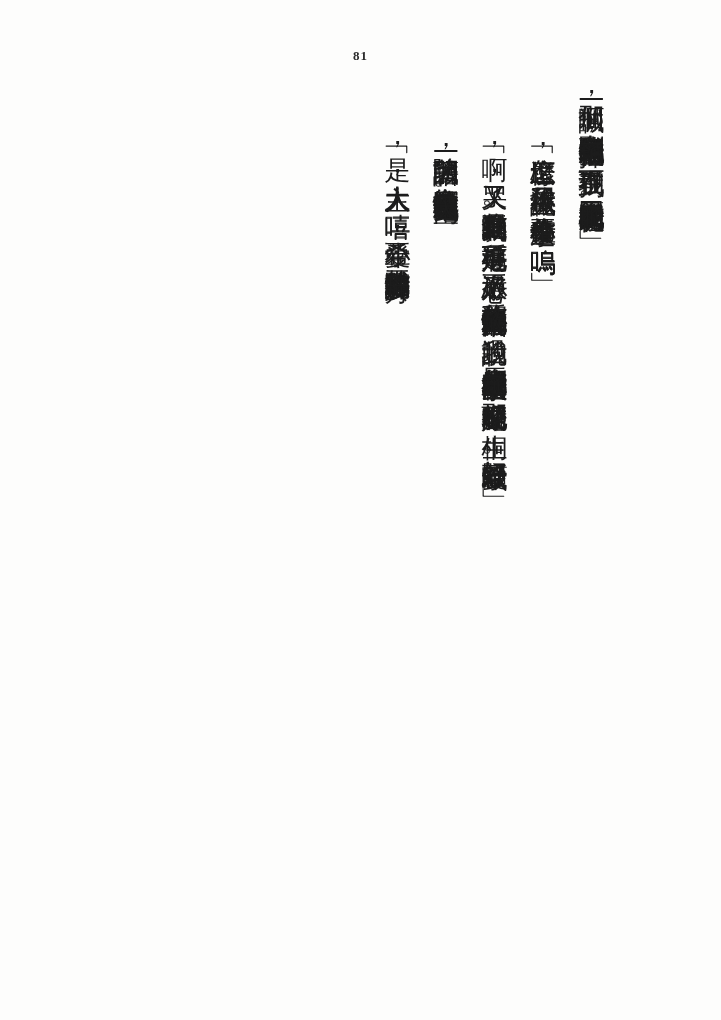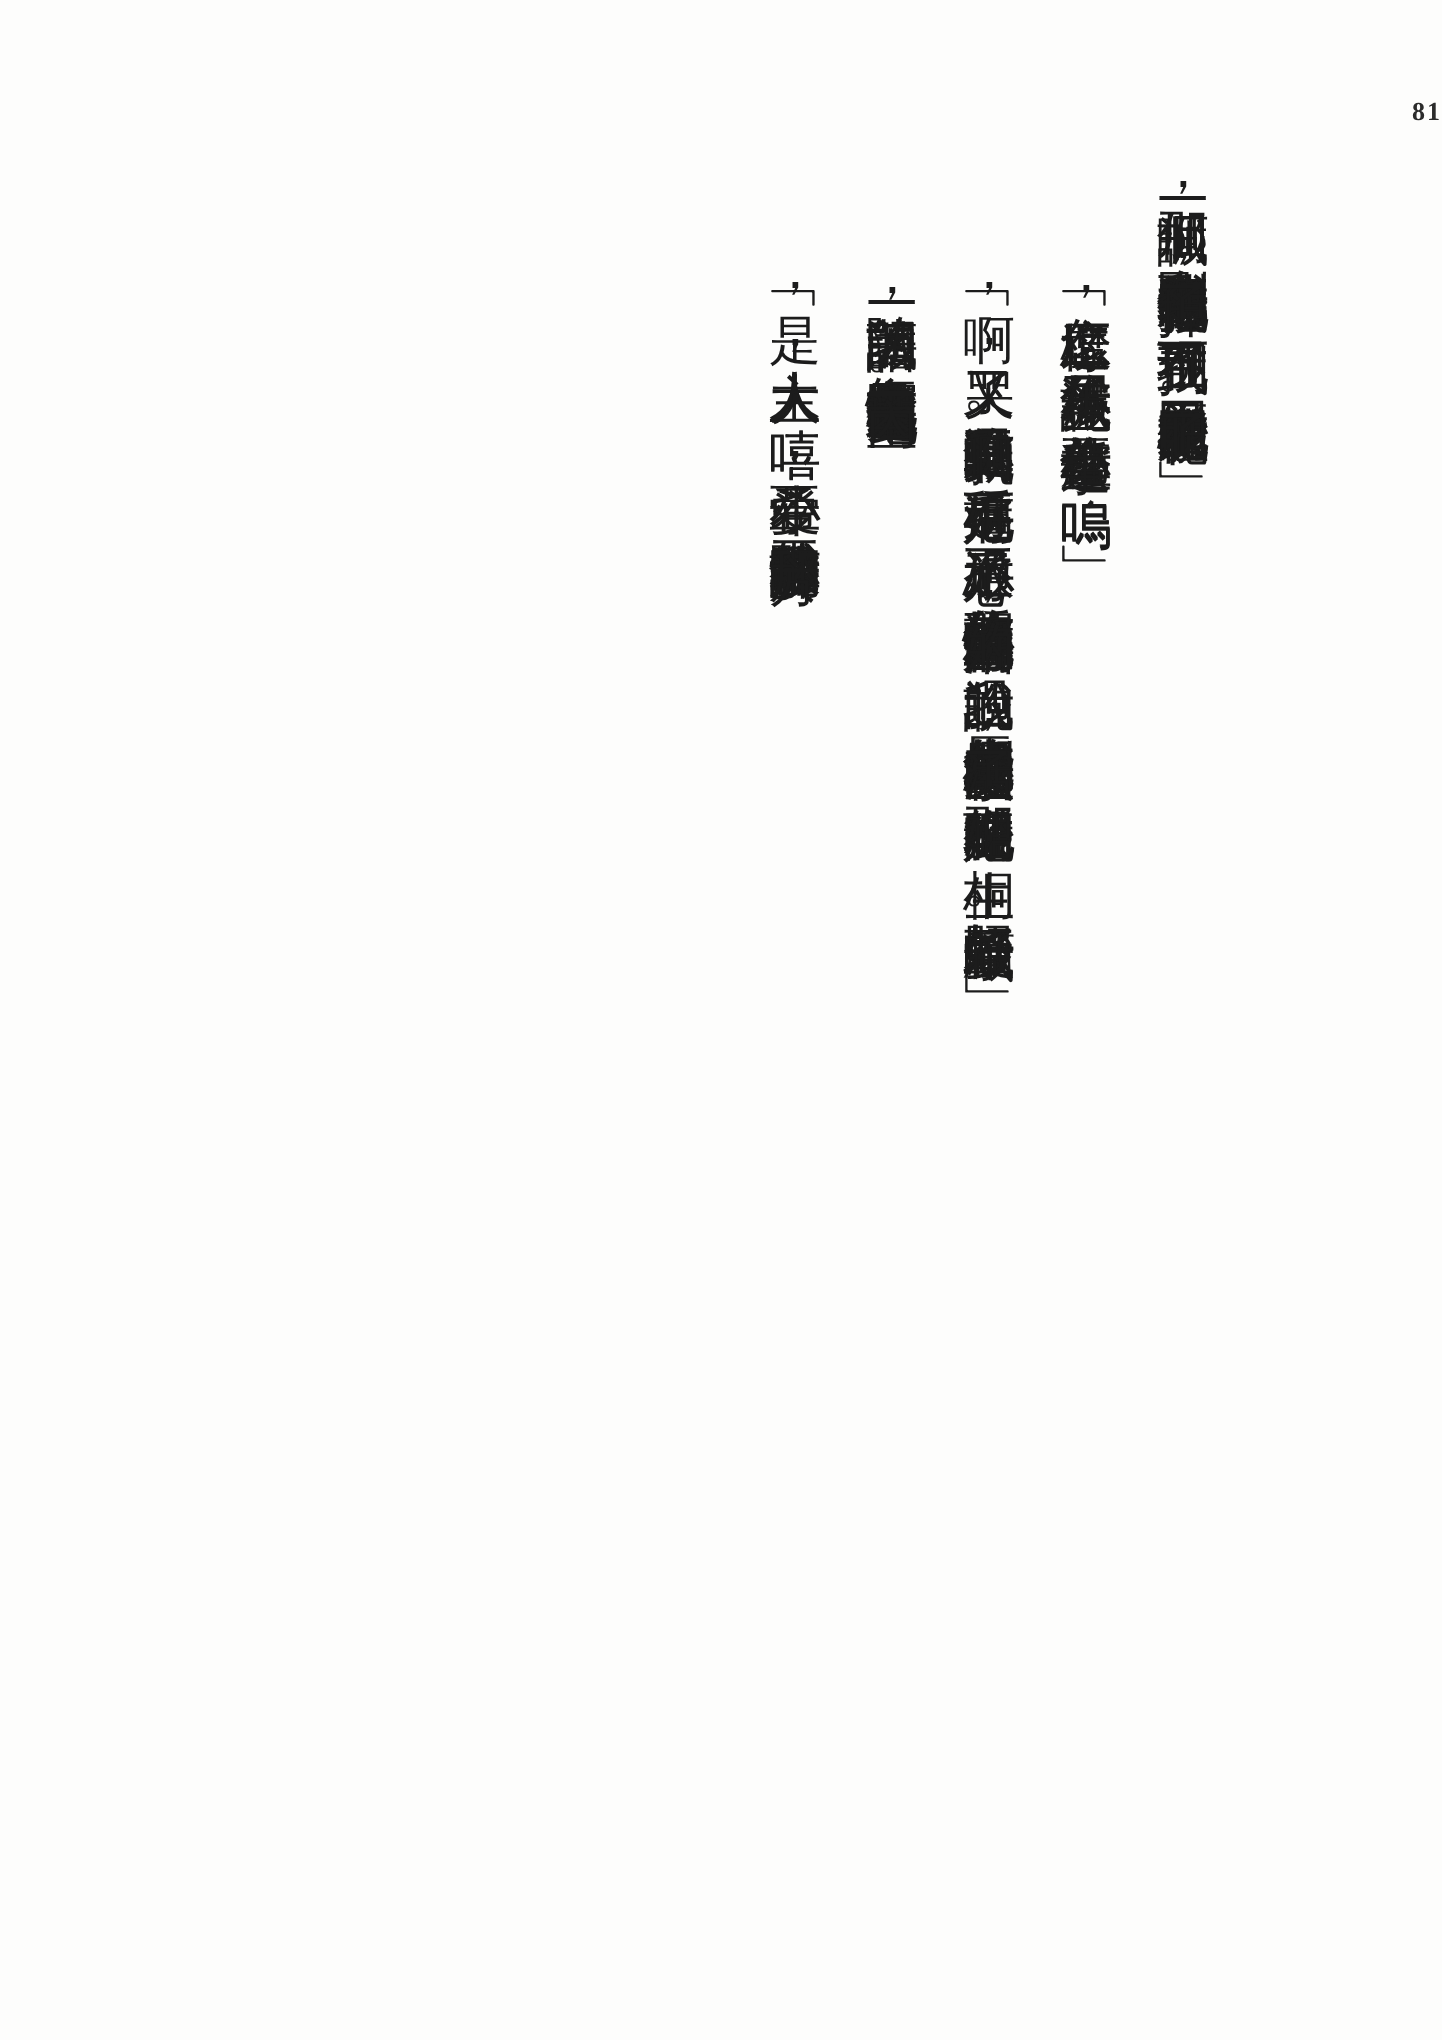--- a/index.html
+++ b/index.html
@@ -16,21 +16,21 @@
   }
   .book-page {
     position: absolute;
     inset: 0;
   }
   .page-number {
     position: absolute;
     top: 48px;
     left: 0;
     width: 100%;
-    text-align: right;
+    text-align: center;
     font-size: 13px;
     font-weight: 700;
     color: #2b2b2b;
     letter-spacing: 1px;
   }
   .text-block {
     position: absolute;
     top: 85px;
     right: 106px;
     height: 882px;

